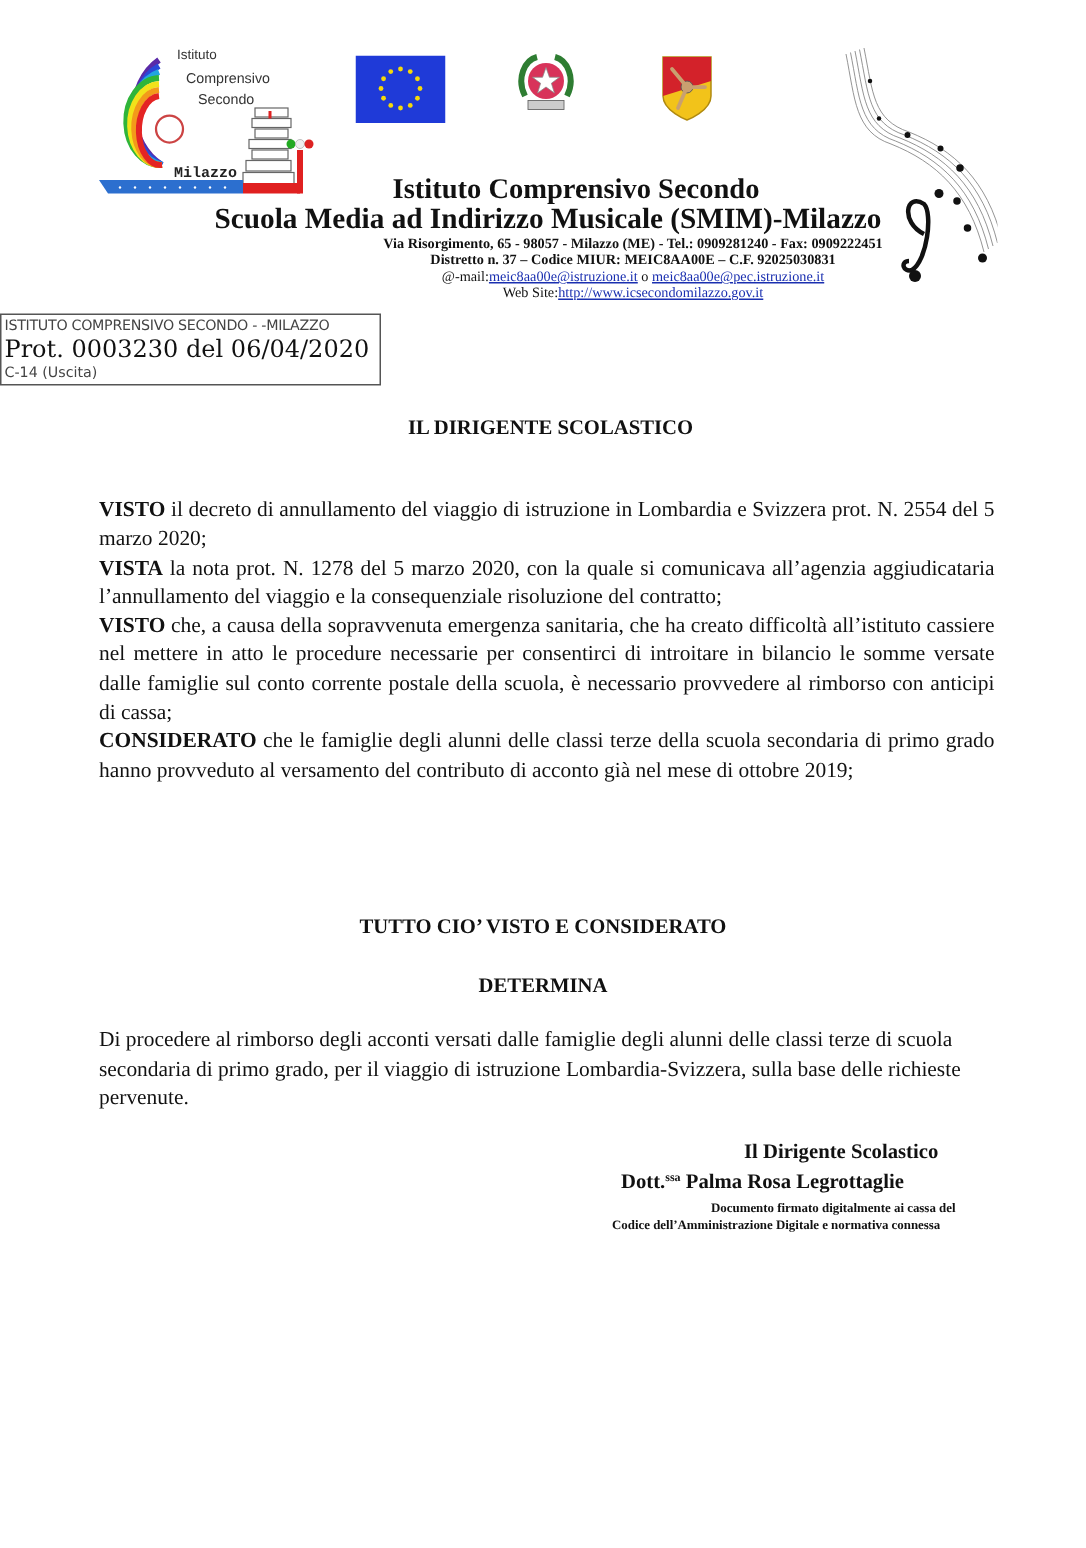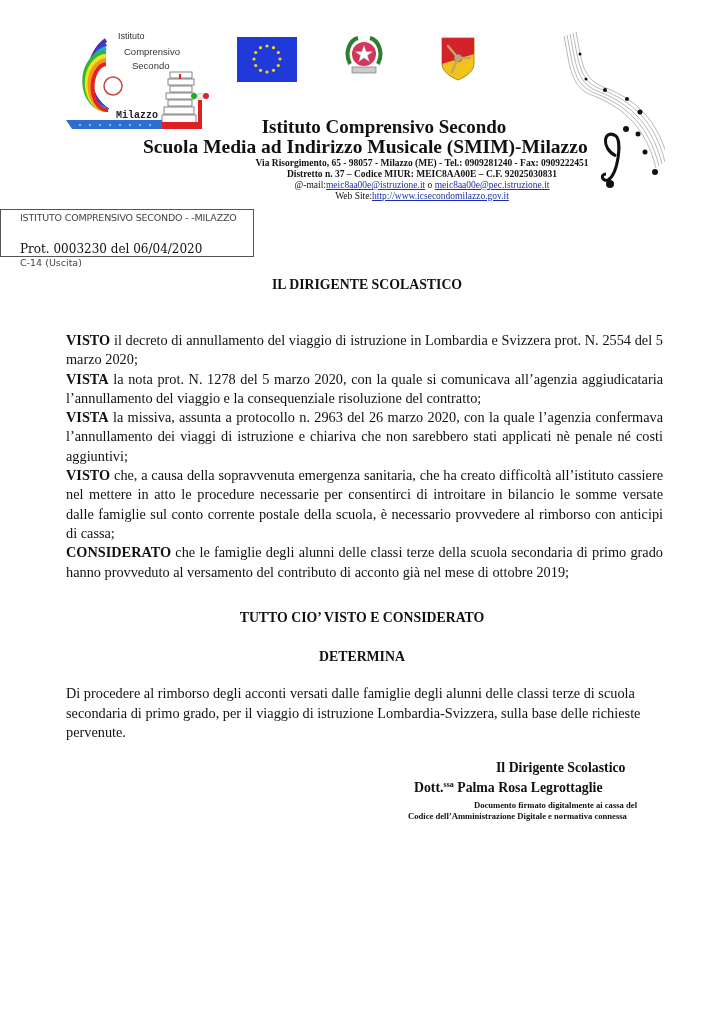--- a/index.html
+++ b/index.html
@@ -19,23 +19,23 @@
     .hdr-line { position: absolute; left: 0; width: 724px; padding-left: 120px; text-align: center;
                 font-size: 9.5px; font-weight: bold; white-space: nowrap; }
     .hdr-addr { top: 158px; }
     .hdr-district { top: 169px; }
     .hdr-mail { top: 180px; font-weight: normal; }
     .hdr-web { top: 191px; font-weight: normal; }
     .hdr-line a { color: #1a2fb0; text-decoration: underline; }
 
     
     .stamp { position: absolute; left: 0; top: 209px; width: 254px; height: 48px; border: 1px solid #555;
-             font-family: "DejaVu Sans", sans-serif; padding: 2px 19px; }
+             font-family: "DejaVu Sans", sans-serif; padding: 2px 2px; }
     .stamp-l1 { font-size: 9.5px; color: #444; letter-spacing: -0.2px; white-space: nowrap; }
-    .stamp-l2 { font-family: "DejaVu Serif", serif; font-size: 12px; color: #111; margin-top: 19px; white-space: nowrap; }
+    .stamp-l2 { font-family: "DejaVu Serif", serif; font-size: 16px; color: #111; margin-top: 0; white-space: nowrap; }
     .stamp-l3 { font-size: 9.5px; color: #444; margin-top: 1px; }
 
     
     .heading { position: absolute; left: 0; width: 724px; text-align: center; font-weight: bold; font-size: 13.8px; }
     .h-dirigente { top: 277px; padding-left: 10px; }
     .h-tutto { top: 610px; }
     .h-determina { top: 649px; }
 
     .body-text { position: absolute; left: 66px; width: 597px; font-size: 14.3px; line-height: 19.3px;
                  text-align: justify; }
@@ -180,21 +180,20 @@
   <div class="stamp-l1">ISTITUTO COMPRENSIVO SECONDO - -MILAZZO</div>
   <div class="stamp-l2">Prot. 0003230 del 06/04/2020</div>
   <div class="stamp-l3">C-14 (Uscita)</div>
 </div>
 
 <div class="heading h-dirigente">IL DIRIGENTE SCOLASTICO</div>
 
 <div class="body-text clauses">
   <p class="clause"><b>VISTO</b><span> il decreto di annullamento del viaggio di istruzione in Lombardia e Svizzera prot. N. 2554 del 5 marzo 2020;</span></p>
   <p class="clause"><b>VISTA</b><span> la nota prot. N. 1278 del 5 marzo 2020, con la quale si comunicava all’agenzia aggiudicataria l’annullamento del viaggio e la consequenziale risoluzione del contratto;</span></p>
-  <p class="clause"><b>VISTA</b><span> la missiva, assunta a protocollo n. 2963 del 26 marzo 2020, con la quale l’agenzia confermava l’annullamento dei viaggi di istruzione e chiariva che non sarebbero stati  applicati nè penale né costi aggiuntivi;</span></p>
   <p class="clause"><b>VISTO</b><span> che, a causa della sopravvenuta emergenza sanitaria, che ha creato difficoltà all’istituto cassiere nel mettere in atto le procedure necessarie per consentirci di   introitare in bilancio le somme versate dalle famiglie sul conto corrente postale della scuola, è necessario provvedere al rimborso con anticipi di cassa;</span></p>
   <p class="clause"><b>CONSIDERATO</b><span> che le famiglie degli alunni delle classi terze della scuola secondaria di primo grado hanno provveduto al versamento del contributo di acconto già nel mese di ottobre 2019;</span></p>
 </div>
 
 <div class="heading h-tutto">TUTTO CIO’ VISTO E CONSIDERATO</div>
 <div class="heading h-determina">DETERMINA</div>
 
 <div class="body-text decision">Di procedere al rimborso degli acconti versati dalle famiglie degli alunni delle classi terze di scuola secondaria di primo grado, per il viaggio di istruzione Lombardia-Svizzera, sulla base delle richieste pervenute.</div>
 
 <div class="sig-role">Il Dirigente Scolastico</div>

